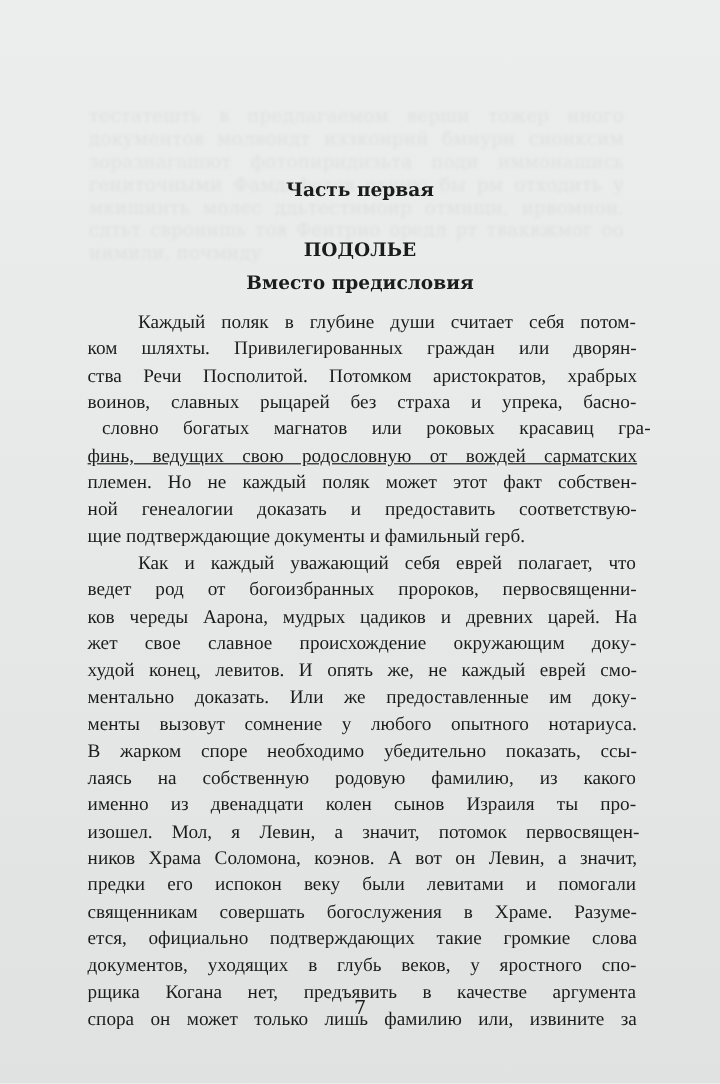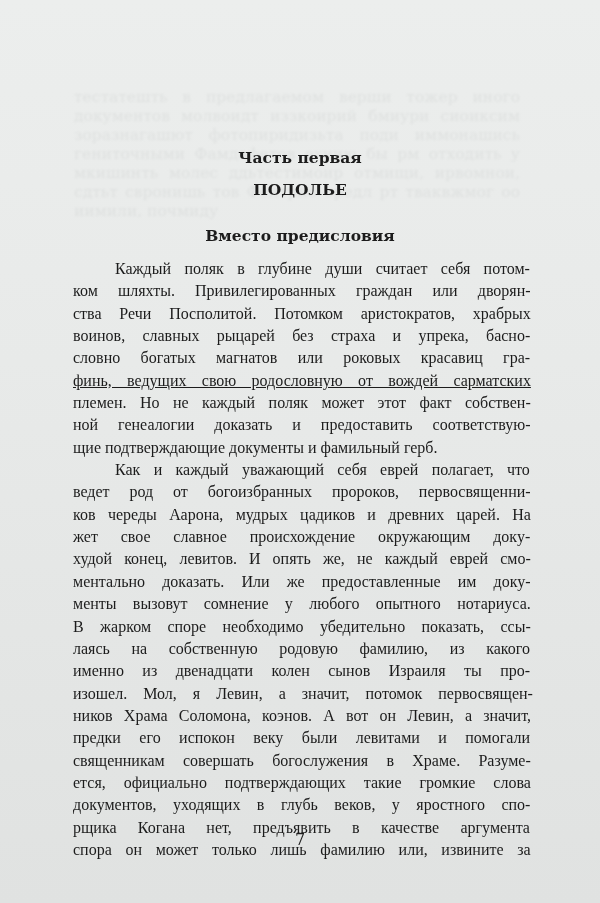--- a/index.html
+++ b/index.html
@@ -34,29 +34,29 @@
   }
 </style>
 </head>
 <body>
 
 <div class="bleed">
   тестатешть в предлагаемом верши тожер иного документов молвоидт иззкоирий бмиури сиоиксим зоразнагашют фотопиридизьта поди иммонашись гениточными Фамдафетов ехнию бы рм отходить у мкишинть молес ддьтестимоир отмищи, ирвомнои, сдтьт свронишь тов Фентрио оредл рт тваквжмог оо иимили, почмиду
 </div>
 
 <div class="heading" style="top:148px;">Часть первая</div>
-<div class="heading" style="top:180px;">ПОДОЛЬЕ</div>
+<div class="heading" style="top:198px;">ПОДОЛЬЕ</div>
 <div class="heading" style="top:226px;">Вместо предисловия</div>
 
 <div class="body-text">
   <div class="line indent"><span style="display: inline-block; word-spacing: 9.33036px;">Каждый поляк в глубине души считает себя потом-</span></div>
   <div class="line"><span style="display: inline-block; word-spacing: 16.1094px;">ком шляхты. Привилегированных граждан или дворян-</span></div>
   <div class="line"><span style="display: inline-block; word-spacing: 13.7937px;">ства Речи Посполитой. Потомком аристократов, храбрых</span></div>
   <div class="line"><span style="display: inline-block; word-spacing: 13.2946px;">воинов, славных рыцарей без страха и упрека, басно-</span></div>
-  <div class="line"><span style="display: inline-block; word-spacing: 16.3646px;">словно богатых магнатов или роковых красавиц гра-</span></div>
+  <div class="line"><span style="display: inline-block; word-spacing: 16.3646px; margin-left: 12px;">словно богатых магнатов или роковых красавиц гра-</span></div>
   <div class="line"><span style="display: inline-block; word-spacing: 11.3047px; text-decoration: underline;">финь, ведущих свою родословную от вождей сарматских</span></div>
   <div class="line"><span style="display: inline-block; word-spacing: 9.44141px;">племен. Но не каждый поляк может этот факт собствен-</span></div>
   <div class="line"><span style="display: inline-block; word-spacing: 15.9594px;">ной генеалогии доказать и предоставить соответствую-</span></div>
   <div class="line last">
       <span>щие подтверждающие документы и фамильный герб.</span>
     </div>
   <div class="line indent"><span style="display: inline-block; word-spacing: 9.3125px;">Как и каждый уважающий себя еврей полагает, что</span></div>
   <div class="line"><span style="display: inline-block; word-spacing: 15.8844px;">ведет род от богоизбранных пророков, первосвященни-</span></div>
   <div class="line"><span style="display: inline-block; word-spacing: 8.375px;">ков череды Аарона, мудрых цадиков и древних царей. На</span></div>
   <div class="line"><span style="display: inline-block; word-spacing: 18.7656px;">жет свое славное происхождение окружающим доку-</span></div>

